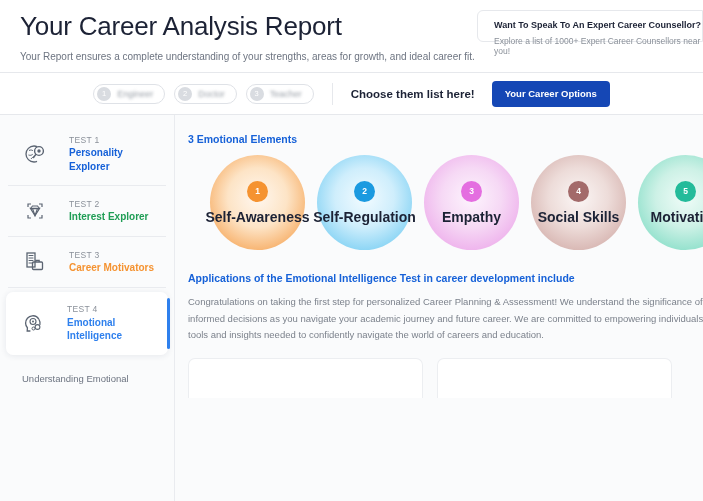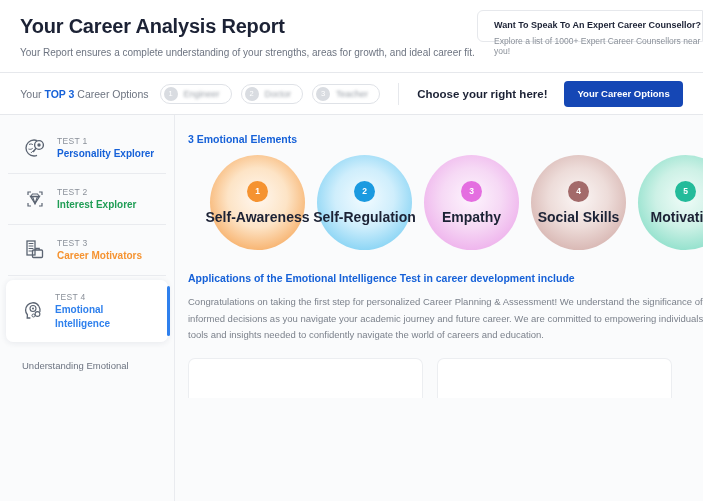--- a/index.html
+++ b/index.html
@@ -12,21 +12,21 @@
   .page { width: 703px; height: 501px; position: relative; background: #ffffff; }
 
   
   .header {
     height: 73px; background: #fff;
     border-bottom: 1px solid #e6e8ec;
     display: flex; align-items: center; position: relative;
   }
   .header-left { padding-left: 20px; }
   .report-title {
-    font-size: 20px; font-weight: bold; color: #1c2235;
+    font-size: 26px; font-weight: normal; color: #1c2235;
     letter-spacing: -0.2px; margin-bottom: 9px;
   }
   .report-sub { font-size: 10px; color: #6d7481; }
   .counsellor-card {
     position: absolute; right: 0px; top: 10px;
     width: 226px; height: 32px;
     border: 1px solid #e6e8ec; border-radius: 6px 0 0 6px;
     background: #fff; padding: 9px 0 0 16px;
   }
   .counsellor-title { font-size: 9px; font-weight: bold; color: #1c2235; margin-bottom: 6px; }
@@ -66,21 +66,21 @@
 
   
   .body { display: flex; height: 386px; background: #fafbfc; }
 
   
   .sidebar {
     width: 175px; background: #fafbfc; padding-top: 8px;
     border-right: 1px solid #e9ebef; position: relative;
   }
   .side-item {
-    display: flex; align-items: center; gap: 9px;
+    display: flex; align-items: center; gap: 21px;
     padding: 12px 10px 12px 14px; margin: 0 8px;
     border-bottom: 1px solid #e9ebef; cursor: pointer;
     position: relative;
   }
   .side-item.active {
     background: #fff; border-bottom: none; border-radius: 7px;
     box-shadow: 0 1px 6px rgba(30,40,80,.09);
     margin: 4px 6px;
   }
   .side-item.active::after {
@@ -130,39 +130,36 @@
       <div class="report-title">Your Career Analysis Report</div>
       <div class="report-sub">Your Report ensures a complete understanding of your strengths, areas for growth, and ideal career fit.</div>
     </div>
     <div class="counsellor-card">
       <div class="counsellor-title">Want To Speak To An Expert Career Counsellor?</div>
       <div class="counsellor-sub">Explore a list of 1000+ Expert Career Counsellors near you!</div>
     </div>
   </div>
 
   <div class="navbar">
-    <div class="nav-label">
-      <span>Your </span><b>TOP 3</b><span> Career Options</span>
-    </div>
 
     <div class="chip">
       <span class="chip-num">1</span>
       <span class="chip-text">Engineer</span>
     </div>
     <div class="chip">
       <span class="chip-num">2</span>
       <span class="chip-text">Doctor</span>
     </div>
     <div class="chip">
       <span class="chip-num">3</span>
       <span class="chip-text">Teacher</span>
     </div>
 
     <div class="nav-div"></div>
-    <div class="choose-text">Choose your right here!</div>
+    <div class="choose-text">Choose them list here!</div>
     <button class="cta-btn">Your Career Options</button>
   </div>
 
   <div class="body">
 
     <div class="sidebar">
 
       <div class="side-item">
         <span class="side-ico">
           <svg width="26" height="26" viewBox="0 0 26 26">

